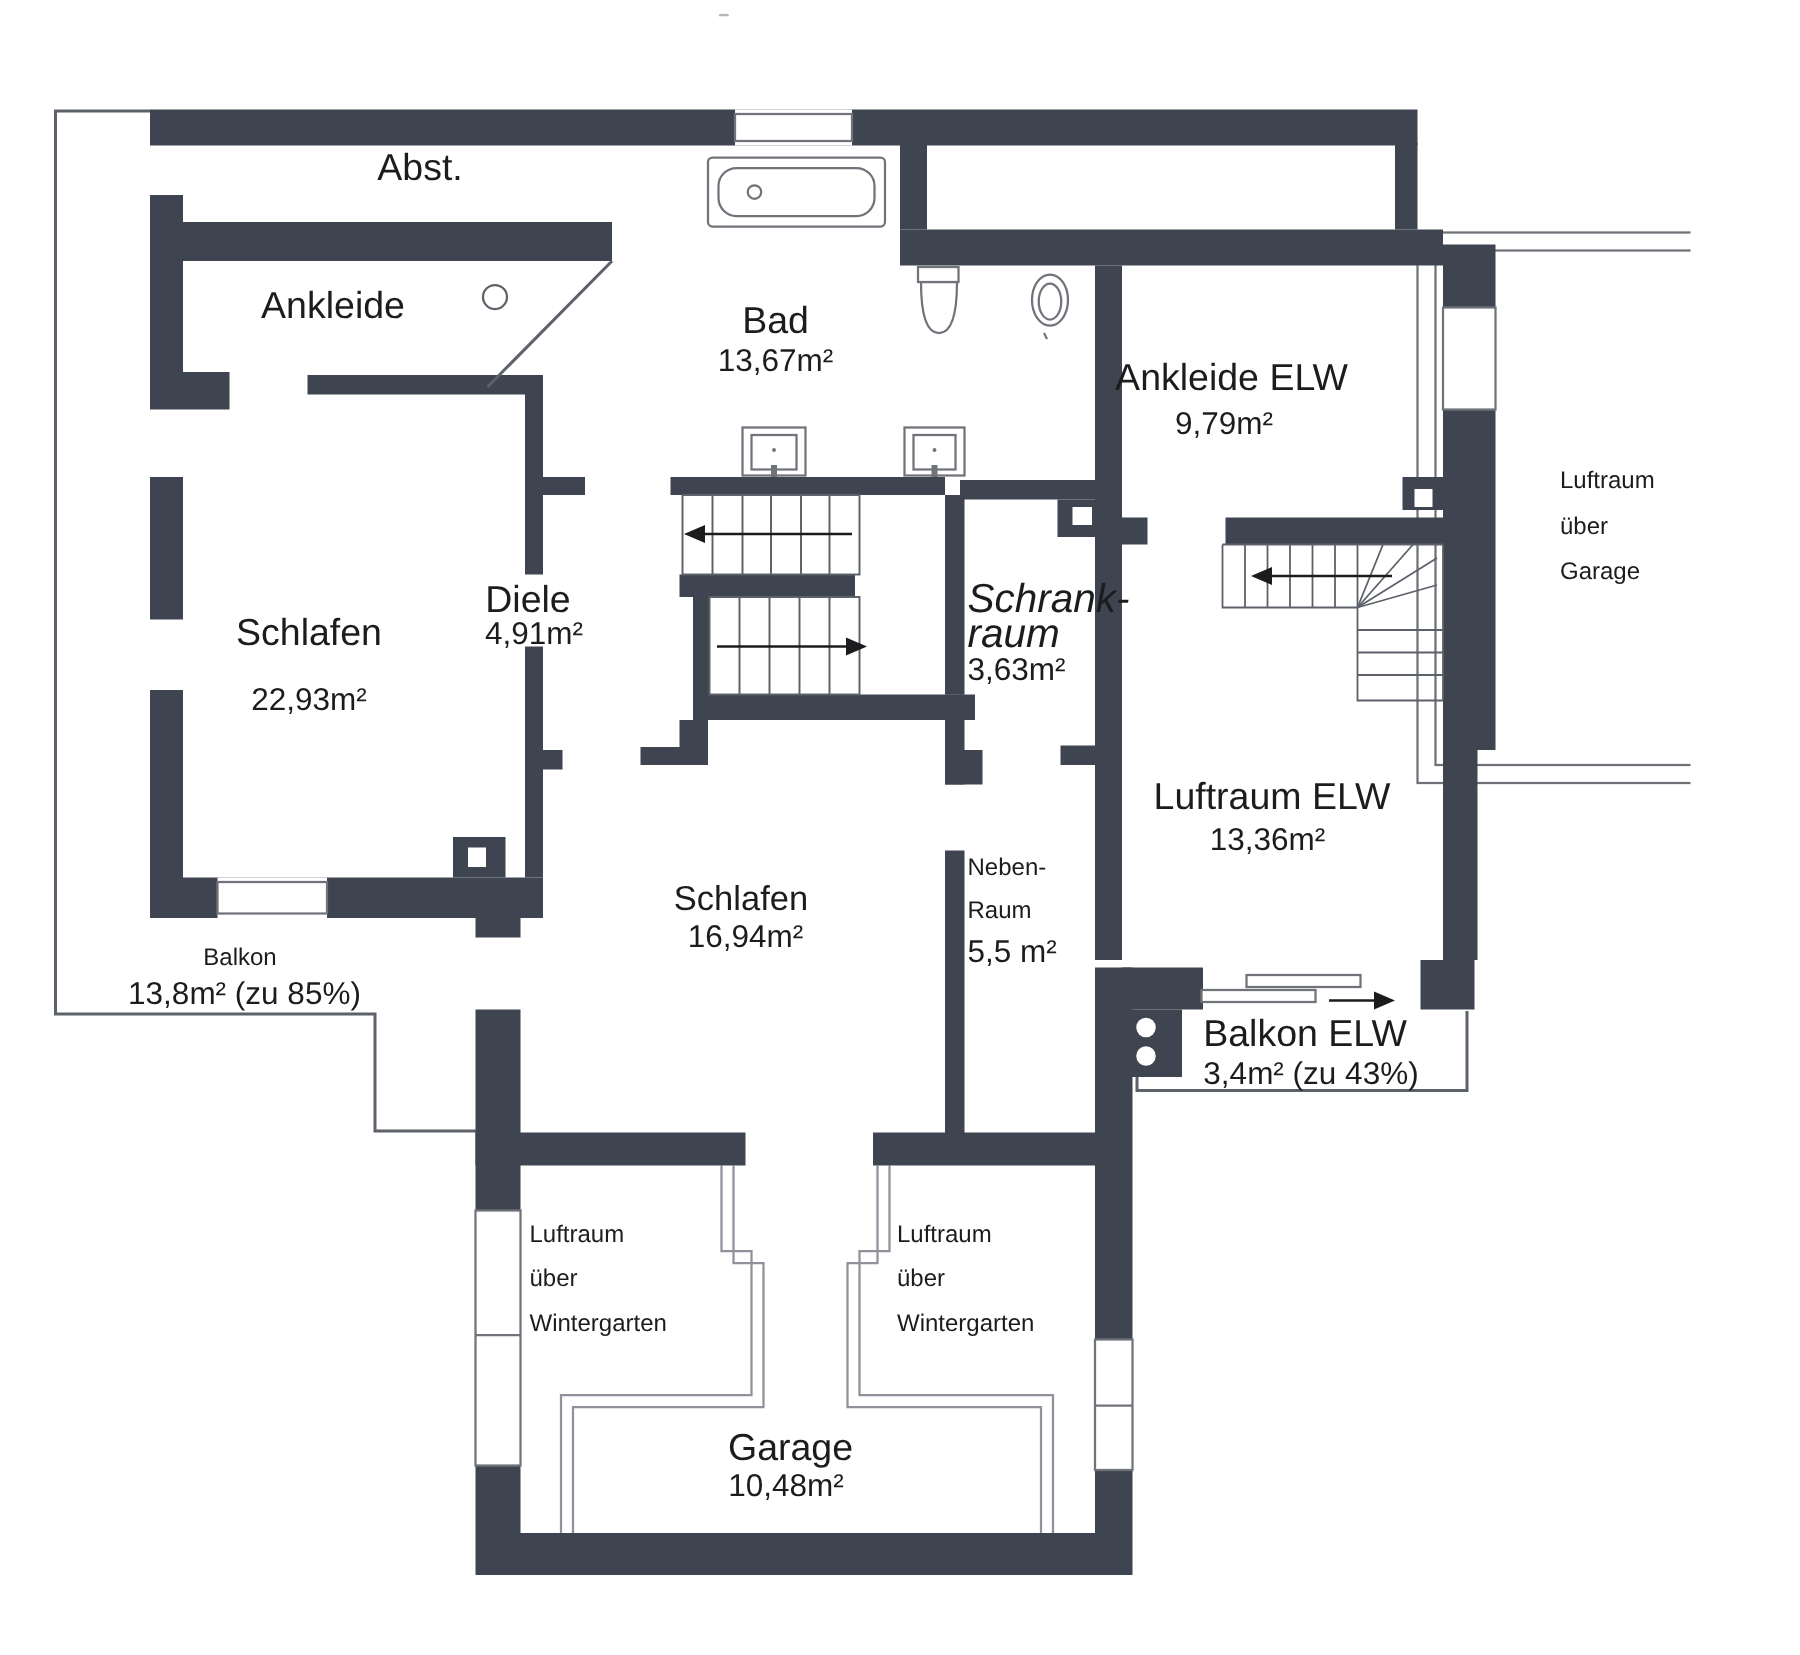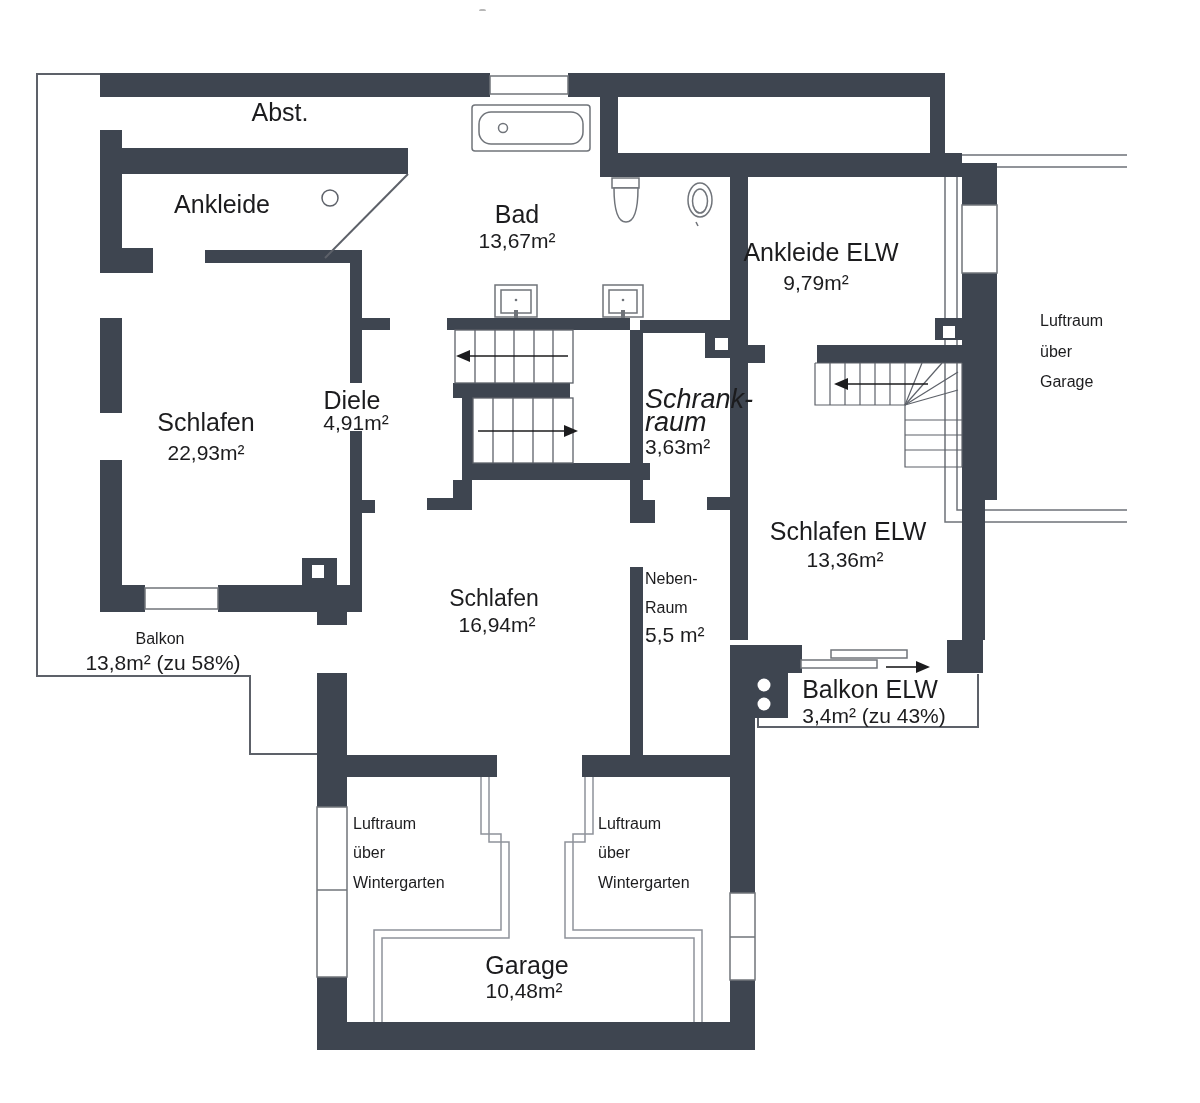--- a/index.html
+++ b/index.html
@@ -230,35 +230,35 @@
   <span class="lbl c s25" style="left:280px;top:114px">Abst.</span>
   <span class="lbl c s25" style="left:222px;top:206px">Ankleide</span>
   <span class="lbl c s25" style="left:517px;top:216px">Bad</span>
   <span class="lbl c s21" style="left:517px;top:242px">13,67m²</span>
   <span class="lbl c s25" style="left:821px;top:254px">Ankleide ELW</span>
   <span class="lbl c s21" style="left:816px;top:284px">9,79m²</span>
   <span class="lbl l s24" style="left:1040px;top:322px">Luftraum</span>
   <span class="lbl l s24" style="left:1040px;top:353px">über</span>
   <span class="lbl l s24" style="left:1040px;top:383px">Garage</span>
   <span class="lbl c s25" style="left:206px;top:424px">Schlafen</span>
-  <span class="lbl c s21" style="left:206px;top:454px">22,93m²</span>
+  <span class="lbl c s21" style="left:206px;top:468px">22,93m²</span>
   <span class="lbl c s25" style="left:352px;top:402px">Diele</span>
   <span class="lbl c s21" style="left:356px;top:424px">4,91m²</span>
   <span class="lbl l s22" style="left:645px;top:401px">Schrank-</span>
   <span class="lbl l s22" style="left:645px;top:424px">raum</span>
   <span class="lbl l s21" style="left:645px;top:448px">3,63m²</span>
-  <span class="lbl c s25" style="left:848px;top:533px">Schlafen ELW</span>
+  <span class="lbl c s25" style="left:848px;top:533px">Luftraum ELW</span>
   <span class="lbl c s21" style="left:845px;top:561px">13,36m²</span>
   <span class="lbl l s24" style="left:645px;top:580px">Neben-</span>
   <span class="lbl l s24" style="left:645px;top:609px">Raum</span>
   <span class="lbl l s21" style="left:645px;top:636px">5,5 m²</span>
   <span class="lbl c s23" style="left:494px;top:600px">Schlafen</span>
   <span class="lbl c s21" style="left:497px;top:626px">16,94m²</span>
   <span class="lbl c s24" style="left:160px;top:640px">Balkon</span>
-  <span class="lbl c s21" style="left:163px;top:664px">13,8m² (zu 58%)</span>
+  <span class="lbl c s21" style="left:163px;top:664px">13,8m² (zu 85%)</span>
   <span class="lbl c s25" style="left:870px;top:691px">Balkon ELW</span>
   <span class="lbl c s21" style="left:874px;top:717px">3,4m² (zu 43%)</span>
   <span class="lbl l s24" style="left:353px;top:825px">Luftraum</span>
   <span class="lbl l s24" style="left:353px;top:854px">über</span>
   <span class="lbl l s24" style="left:353px;top:884px">Wintergarten</span>
   <span class="lbl l s24" style="left:598px;top:825px">Luftraum</span>
   <span class="lbl l s24" style="left:598px;top:854px">über</span>
   <span class="lbl l s24" style="left:598px;top:884px">Wintergarten</span>
   <span class="lbl c s25" style="left:527px;top:967px">Garage</span>
   <span class="lbl c s21" style="left:524px;top:992px">10,48m²</span>

